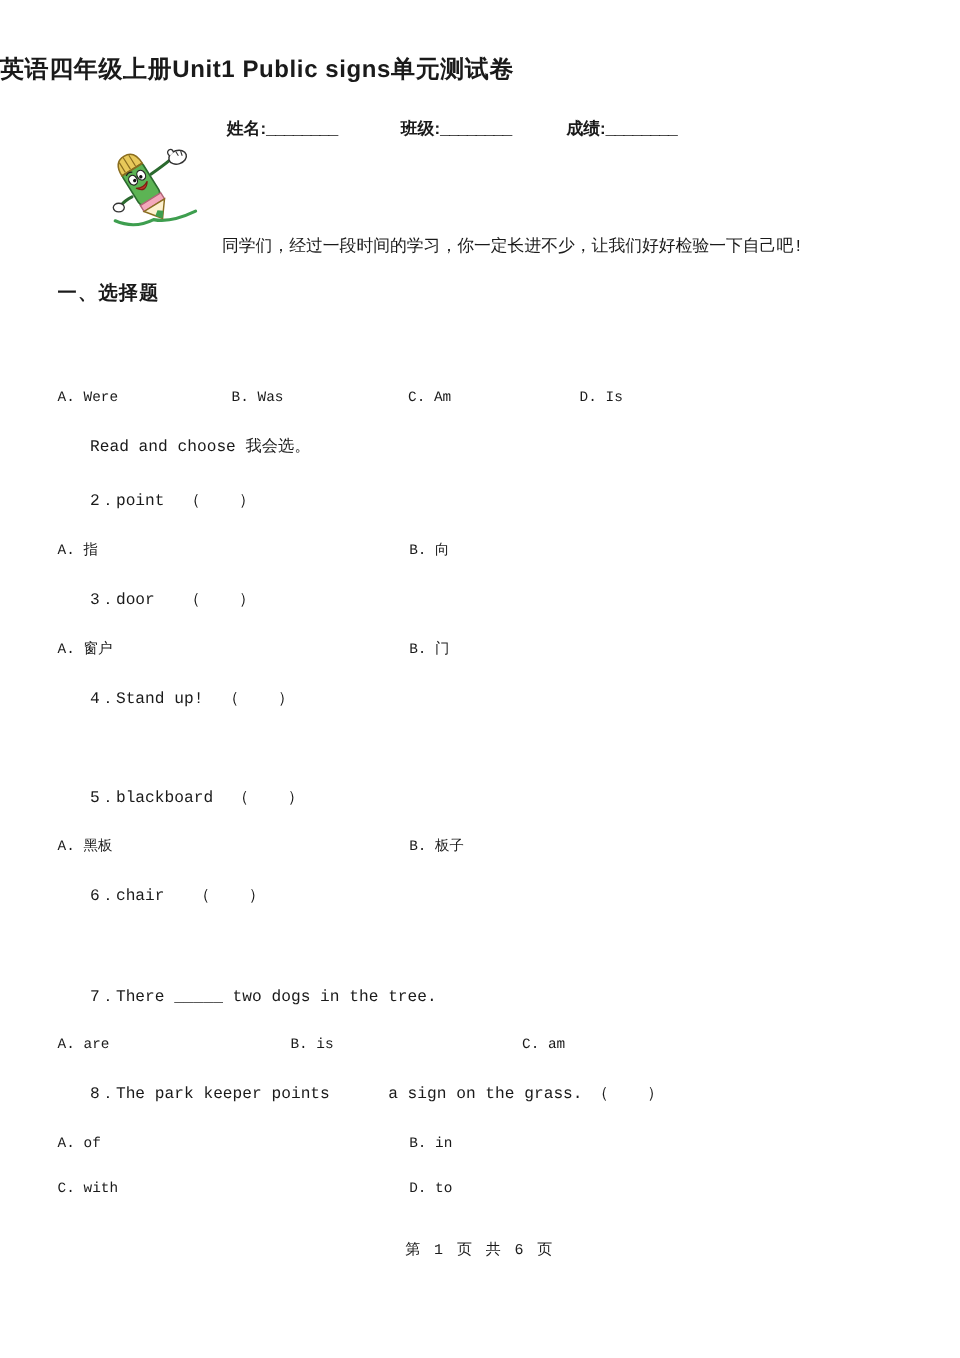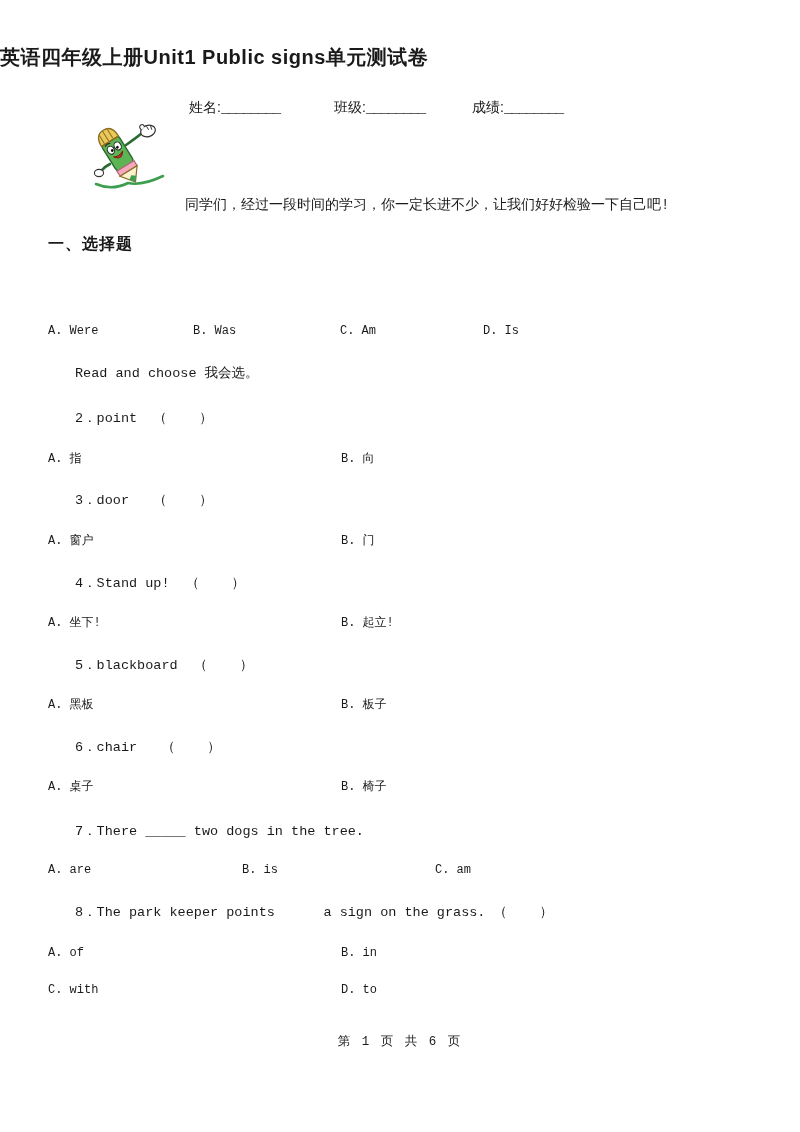--- a/index.html
+++ b/index.html
@@ -25,21 +25,21 @@
     white-space: pre;
   }
   .fields {
     position: absolute;
     top: 99px; left: 189px;
     display: grid;
     grid-template-columns: 145px 138px auto;
     font-size: 14px;
     white-space: pre;
   }
-  .fields .lbl { font-weight: 400; font-family: "Liberation Sans", "DejaVu Sans", sans-serif; }
+  .fields .lbl { font-weight: 700; font-family: "Liberation Sans", "DejaVu Sans", sans-serif; }
   .fields .blank { font-weight: 400; letter-spacing: -1px; }
   .mascot {
     position: absolute;
     top: 120px; left: 86px;
     width: 82px; height: 72px;
   }
   .intro {
     position: absolute;
     top: 196px; left: 185px;
     font-size: 14px;
@@ -153,36 +153,28 @@
     <span>B. 向</span>
   </div>
 
   <div class="line q" style="top:492px">3．door   （    ）</div>
   <div class="opts g2" style="top:534px">
     <span>A. 窗户</span>
     <span>B. 门</span>
   </div>
 
   <div class="line q" style="top:575px">4．Stand up!  （    ）</div>
-  <div class="opts g2" style="top:616px">
-    <span>A. 坐下!</span>
-    <span>B. 起立!</span>
-  </div>
 
   <div class="line q" style="top:657px">5．blackboard  （    ）</div>
   <div class="opts g2" style="top:698px">
     <span>A. 黑板</span>
     <span>B. 板子</span>
   </div>
 
   <div class="line q" style="top:739px">6．chair   （    ）</div>
-  <div class="opts g2" style="top:780px">
-    <span>A. 桌子</span>
-    <span>B. 椅子</span>
-  </div>
 
   <div class="line q" style="top:823px">7．There _____ two dogs in the tree.</div>
   <div class="opts g3" style="top:863px">
     <span>A. are</span>
     <span>B. is</span>
     <span>C. am</span>
   </div>
 
   <div class="line q" style="top:904px">8．The park keeper points      a sign on the grass. （    ）</div>
   <div class="opts g2" style="top:946px">

